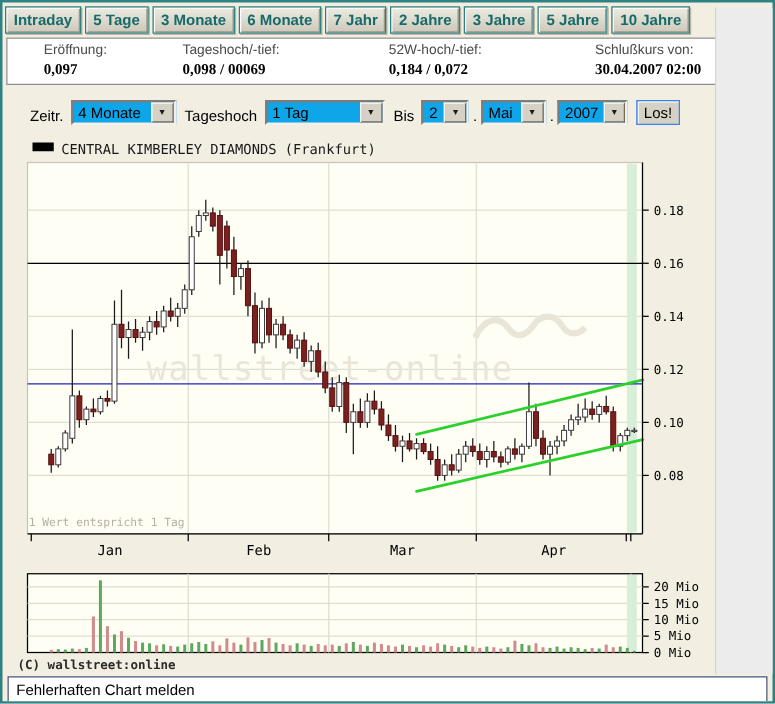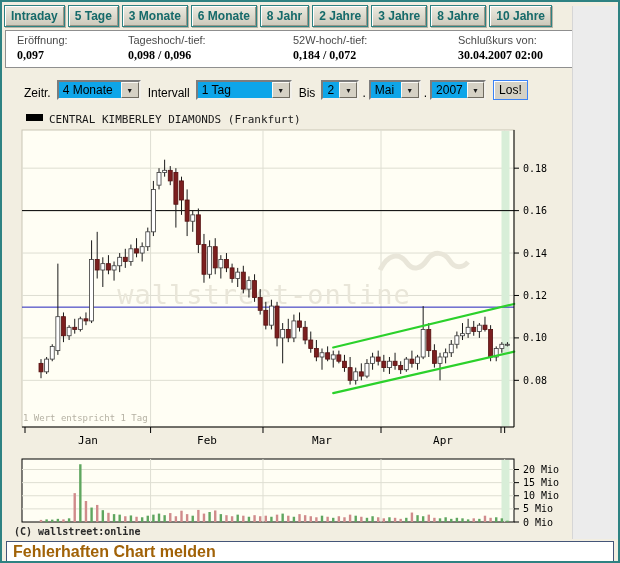--- a/index.html
+++ b/index.html
@@ -5,21 +5,21 @@
   html,body{margin:0;padding:0;background:#fff;}
   .page{width:620px;height:563px;box-sizing:border-box;border:2px solid #2e8282;
         background:#f2eee1;font-family:"Liberation Sans",sans-serif;position:relative;overflow:hidden;}
   
   .tabbar{display:flex;gap:3px;padding:3px 0 2px 2px;}
   .tab{box-sizing:border-box;height:22px;padding:3px 6px 0;background:linear-gradient(#edebe1,#ccc8ba);
        border:1px solid #2e8282;box-shadow:inset 1px 1px 0 #ffffff, inset -1px -1px 0 #9a9688, 1px 1px 0 #b9b5a7;
        font-weight:bold;font-size:12px;color:#156a6a;cursor:pointer;white-space:nowrap;}
   
   .infobar{margin:1px 3px 0 3px;background:#ffffff;border:1px solid #8f8f8f;display:flex;padding:3px 0 4px 0;}
-  .infocell{padding-left:11px;box-sizing:border-box;}
+  .infocell{padding-left:29px;box-sizing:border-box;}
   .infocell .lbl{font-size:11px;color:#4a4a4a;}
   .infocell .val{font-size:12px;font-weight:bold;color:#000;margin-top:2px;font-family:Liberation Serif, serif;}
   .c1{width:111px;} .c2{width:165px;} .c3{width:165px;} .c4{flex:1;}
   
   .controls{display:flex;align-items:flex-end;padding:6px 0 0 22px;height:26px;font-size:12px;color:#000;}
   .ctl-label{margin-right:6px;}
   .sel{box-sizing:border-box;display:inline-flex;align-items:stretch;height:20px;background:#0ea5e9;
        border:2px solid;border-color:#7d7d7d #f2f0ea #f2f0ea #7d7d7d;cursor:pointer;}
   .sel .val{padding:1px 4px 0 4px;font-size:12px;white-space:nowrap;flex:1;}
   .sel .btn{width:16px;background:#d5d1c5;border:1px solid;border-color:#fbfaf6 #6f6b61 #6f6b61 #fbfaf6;
@@ -27,66 +27,66 @@
   .dot{margin:0 3px;}
   .gap{width:7px;}
   .go{height:20px;margin-left:7px;padding:0 5px;background:#d5d1c5;border:1px solid #3b82f6;
       box-shadow:inset 1px 1px 0 #fff;font-size:12px;font-family:"Liberation Sans",sans-serif;cursor:pointer;}
   
   .chartwrap{position:relative;height:437px;margin-top:2px;}
   .chartwrap svg{position:absolute;left:0;top:0;}
   .graystrip{position:absolute;left:570px;top:-96px;width:46px;height:533px;background:#ececec;border-left:1px solid #d6d6d6;}
   
   .reportbar{margin:2px 4px 0 4px;background:#fff;border:1px solid #445578;height:19px;display:flex;align-items:center;padding-left:6px;}
-  .reportlink{color:#a16207;font-size:16px;cursor:pointer;font-weight:bold;}
+  .reportlink{color:#000000;font-size:12px;cursor:pointer;}
 </style>
 </head>
 <body>
 
 <div class="page">
 
   <div class="tabbar">
     <span class="tab">Intraday</span>
     <span class="tab">5 Tage</span>
     <span class="tab">3 Monate</span>
     <span class="tab">6 Monate</span>
-    <span class="tab">8 Jahr</span>
+    <span class="tab">7 Jahr</span>
     <span class="tab">2 Jahre</span>
     <span class="tab">3 Jahre</span>
-    <span class="tab">8 Jahre</span>
+    <span class="tab">5 Jahre</span>
     <span class="tab">10 Jahre</span>
   </div>
 
   <div class="infobar">
     <div class="infocell c1">
       <div class="lbl">Eröffnung:</div>
       <div class="val">0,097</div>
     </div>
     <div class="infocell c2">
       <div class="lbl">Tageshoch/-tief:</div>
-      <div class="val">0,098 / 0,096</div>
+      <div class="val">0,098 / 00069</div>
     </div>
     <div class="infocell c3">
       <div class="lbl">52W-hoch/-tief:</div>
       <div class="val">0,184 / 0,072</div>
     </div>
     <div class="infocell c4">
       <div class="lbl">Schlußkurs von:</div>
       <div class="val">30.04.2007 02:00</div>
     </div>
   </div>
 
   <div class="controls">
     <span class="ctl-label">Zeitr.</span>
     <span class="sel" style="width:84px">
       <span class="val">4 Monate</span>
       <span class="btn">▼</span>
     </span>
     <span class="gap"></span>
-    <span class="ctl-label">Intervall</span>
+    <span class="ctl-label">Tageshoch</span>
     <span class="sel" style="width:96px">
       <span class="val">1 Tag</span>
       <span class="btn">▼</span>
     </span>
     <span class="gap"></span>
     <span class="ctl-label">Bis</span>
     <span class="sel" style="width:38px">
       <span class="val">2</span>
       <span class="btn">▼</span>
     </span>

